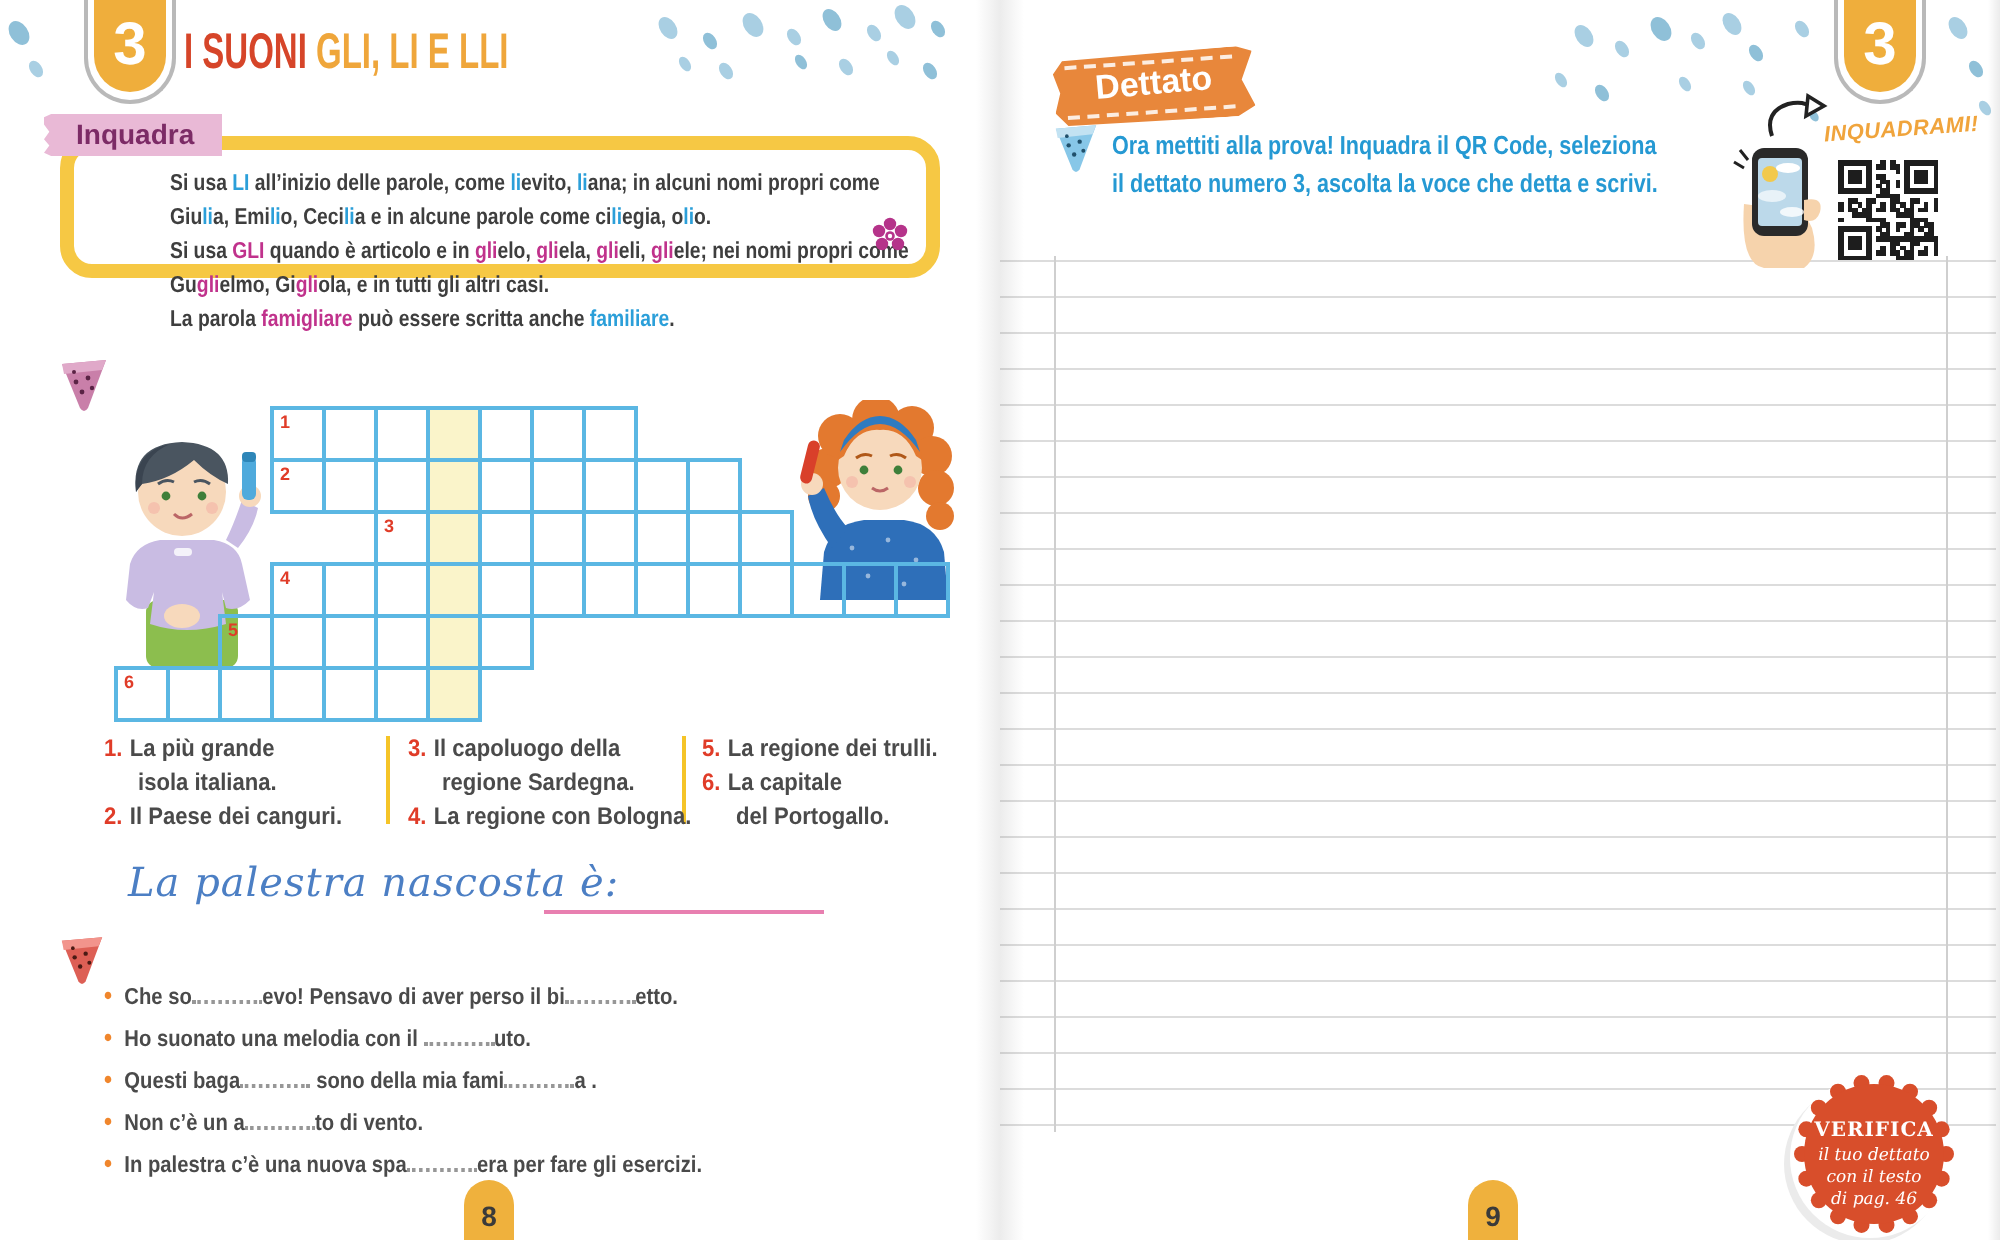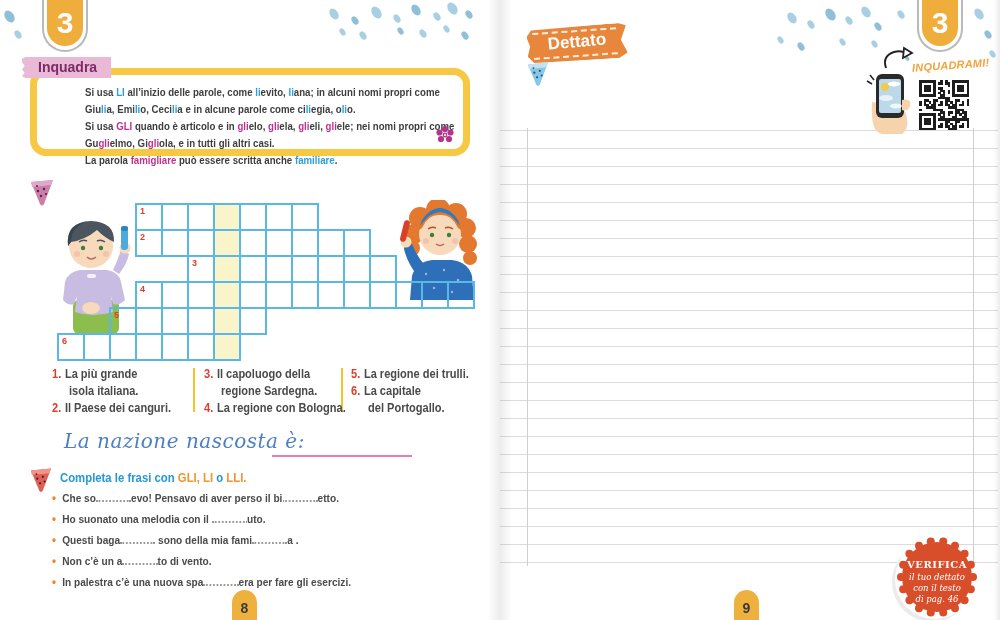--- a/index.html
+++ b/index.html
@@ -15,21 +15,21 @@
   
   .unit-tab{position:absolute;top:0;width:46px;height:52px;border:2px solid #b9b9b9;border-top:none;
             border-radius:0 0 26px 26px;background:#fff;box-sizing:border-box;}
   .unit-tab .inner{position:absolute;left:3px;right:3px;top:0;bottom:4px;background:#EFAE3C;
             border-radius:0 0 20px 20px;color:#fff;font-size:30px;font-weight:bold;
             display:flex;align-items:center;justify-content:center;}
   
   .page-title{position:absolute;left:92px;top:12px;font-size:25px;font-weight:bold;white-space:nowrap;}
   .page-title .squeeze{display:inline-block;transform:scaleX(.66);transform-origin:left center;letter-spacing:0;}
   .t-red{color:#D64529;} .t-orange{color:#EFA63B;}
-  .ricorda-box{position:absolute;left:30px;top:68px;width:440px;height:88px;box-sizing:border-box;
+  .ricorda-box{position:absolute;left:30px;top:68px;width:440px;height:71px;box-sizing:border-box;
                border:7px solid #F6C844;border-radius:16px;background:#fff;}
   .ricorda-label{position:absolute;left:22px;top:57px;background:#E9B9D6;color:#7C2B66;font-weight:bold;
                font-size:14px;padding:2px 14px 3px 16px;z-index:5;
                clip-path:polygon(0 8%,4% 0,100% 0,100% 100%,4% 100%,0 92%,3% 75%,0 60%,3% 42%,0 25%);}
   .ric-line{white-space:nowrap;font-size:11.5px;font-weight:bold;line-height:17px;}
   .ric-wrap{position:absolute;left:48px;top:9px;transform:scaleX(.84);transform-origin:left top;width:500px;}
   .c-k{color:#3E3E3E;} .c-b{color:#2B9FD9;} .c-m{color:#C0328C;}
   .flower{position:absolute;right:8px;bottom:4px;}
   .ex-head{position:absolute;font-size:13.5px;font-weight:bold;color:#2599D3;white-space:nowrap;}
   .ex-head .squeeze{display:inline-block;transform:scaleX(.84);transform-origin:left center;}
@@ -115,20 +115,21 @@
       <div class="raindrop" style="left: 798px; top: 42px; width: 6px; height: 9px; background: rgb(143, 192, 216);"></div>
       <div class="raindrop" style="left: 840px; top: 38px; width: 5px; height: 8px; background: rgb(169, 207, 227);"></div>
       <div class="raindrop" style="left: 872px; top: 40px; width: 5px; height: 8px; background: rgb(169, 207, 227);"></div>
       <div class="raindrop" style="left: 905px; top: 55px; width: 4px; height: 6px; background: rgb(143, 192, 216);"></div>
     </div>
 
   <div class="unit-tab" style="left:42px;">
     <div class="inner">3</div>
   </div>
 
+  <div class="page-title"><span class="squeeze"><span class="t-red">I SUONI</span><span class="t-orange"> GLI, LI E LLI</span></span></div>
 
   <div class="ricorda-label">Inquadra</div>
   <div class="ricorda-box">
     <div class="ric-wrap" id="ricorda-lines">
         <div class="ric-line"><span class="c-k">Si usa </span><span class="c-b">LI</span><span class="c-k"> all’inizio delle parole, come </span><span class="c-b">li</span><span class="c-k">evito, </span><span class="c-b">li</span><span class="c-k">ana; in alcuni nomi propri come</span></div>
         <div class="ric-line"><span class="c-k">Giu</span><span class="c-b">li</span><span class="c-k">a, Emi</span><span class="c-b">li</span><span class="c-k">o, Ceci</span><span class="c-b">li</span><span class="c-k">a e in alcune parole come ci</span><span class="c-b">li</span><span class="c-k">egia, o</span><span class="c-b">li</span><span class="c-k">o.</span></div>
         <div class="ric-line"><span class="c-k">Si usa </span><span class="c-m">GLI</span><span class="c-k"> quando è articolo e in </span><span class="c-m">gli</span><span class="c-k">elo, </span><span class="c-m">gli</span><span class="c-k">ela, </span><span class="c-m">gli</span><span class="c-k">eli, </span><span class="c-m">gli</span><span class="c-k">ele; nei nomi propri come</span></div>
         <div class="ric-line"><span class="c-k">Gu</span><span class="c-m">gli</span><span class="c-k">elmo, Gi</span><span class="c-m">gli</span><span class="c-k">ola, e in tutti gli altri casi.</span></div>
         <div class="ric-line"><span class="c-k">La parola </span><span class="c-m">famigliare</span><span class="c-k"> può essere scritta anche </span><span class="c-b">familiare</span><span class="c-k">.</span></div>
       </div>
@@ -294,35 +295,34 @@
       </div>
       <div class="clue-col" style="left: 351px;">
         <div class="clue"><span class="clue-num">5.</span>La regione dei trulli.</div>
         <div class="clue"><span class="clue-num">6.</span>La capitale</div>
         <div class="clue clue-cont">del Portogallo.</div>
       </div>
     </div>
   <div class="clue-div" style="left:193px;top:368px;"></div>
   <div class="clue-div" style="left:341px;top:368px;"></div>
 
-  <div class="cursive">La nazione nascosta è:</div>
+  <div class="cursive">La palestra nascosta è:</div>
   <div class="ans-line"></div>
 
   <svg class="melon" style="left:30px;top:468px;" width="22" height="25" viewBox="0 0 24 26">
     <path d="M1,2 L23,0 L14,24 Q12,27 10,24 Z" fill="#DD5F55"></path>
     <path d="M1,2 L23,0 L21,5 L2,7 Z" fill="#F2948C"></path>
     <g fill="#4A1A14">
         <circle cx="8" cy="11" r="1.2"></circle>
         <circle cx="14" cy="9" r="1.2"></circle>
         <circle cx="11" cy="16" r="1.2"></circle>
         <circle cx="16" cy="14" r="1.1"></circle>
         <circle cx="7" cy="6" r="1"></circle>
       </g>
   </svg>
-  <div class="ex-head" style="left:60px;top:470px;"><span class="squeeze" id="ex2-segs"><span class="">Completa le frasi con </span><span class="c-o">GLI, LI </span><span class="">o </span><span class="c-o">LLI.</span></span></div>
 
   <div id="sentences">
       <div class="sent"><span class="bullet">•</span><span>Che so</span><span class="blank"></span><span>evo! Pensavo di aver perso il bi</span><span class="blank"></span><span>etto.</span></div>
       <div class="sent"><span class="bullet">•</span><span>Ho suonato una melodia con il </span><span class="blank"></span><span>uto.</span></div>
       <div class="sent"><span class="bullet">•</span><span>Questi baga</span><span class="blank"></span><span> sono della mia fami</span><span class="blank"></span><span>a .</span></div>
       <div class="sent"><span class="bullet">•</span><span>Non c’è un a</span><span class="blank"></span><span>to di vento.</span></div>
       <div class="sent"><span class="bullet">•</span><span>In palestra c’è una nuova spa</span><span class="blank"></span><span>era per fare gli esercizi.</span></div>
     </div>
 
   <div class="pg-tab" style="left:232px;">8</div>
@@ -366,20 +366,23 @@
     <path d="M1,2 L23,0 L14,24 Q12,27 10,24 Z" fill="#87C7E8"></path>
     <path d="M1,2 L23,0 L21,5 L2,7 Z" fill="#C2E2F2"></path>
     <g fill="#20506B">
         <circle cx="8" cy="11" r="1.2"></circle>
         <circle cx="14" cy="9" r="1.2"></circle>
         <circle cx="11" cy="16" r="1.2"></circle>
         <circle cx="16" cy="14" r="1.1"></circle>
         <circle cx="7" cy="6" r="1"></circle>
       </g>
   </svg>
+  <div class="dict-instr">
+    <span class="squeeze"><span>Ora mettiti alla prova! Inquadra il QR Code, seleziona</span><br><span>il dettato numero 3, ascolta la voce che detta e scrivi.</span></span>
+  </div>
 
   <div class="unit-tab" style="left:917px;">
     <div class="inner">3</div>
   </div>
 
   <svg class="abs" style="left:858px;top:40px;z-index:3;" width="60" height="95" viewBox="0 0 60 95">
     <path d="M28,28 Q24,16 36,12 Q44,10 48,14" stroke="#222" stroke-width="2" fill="none"></path>
     <path d="M46,8 L54,13 L45,18 Z" fill="#fff" stroke="#222" stroke-width="1.8"></path>
     <path d="M16,40 L12,35 M14,44 L9,41" stroke="#222" stroke-width="1.5"></path>
     <path d="M14,62 Q12,92 24,94 L44,94 Q52,88 48,74 L44,66 Z" fill="#F6D3AC"></path>

